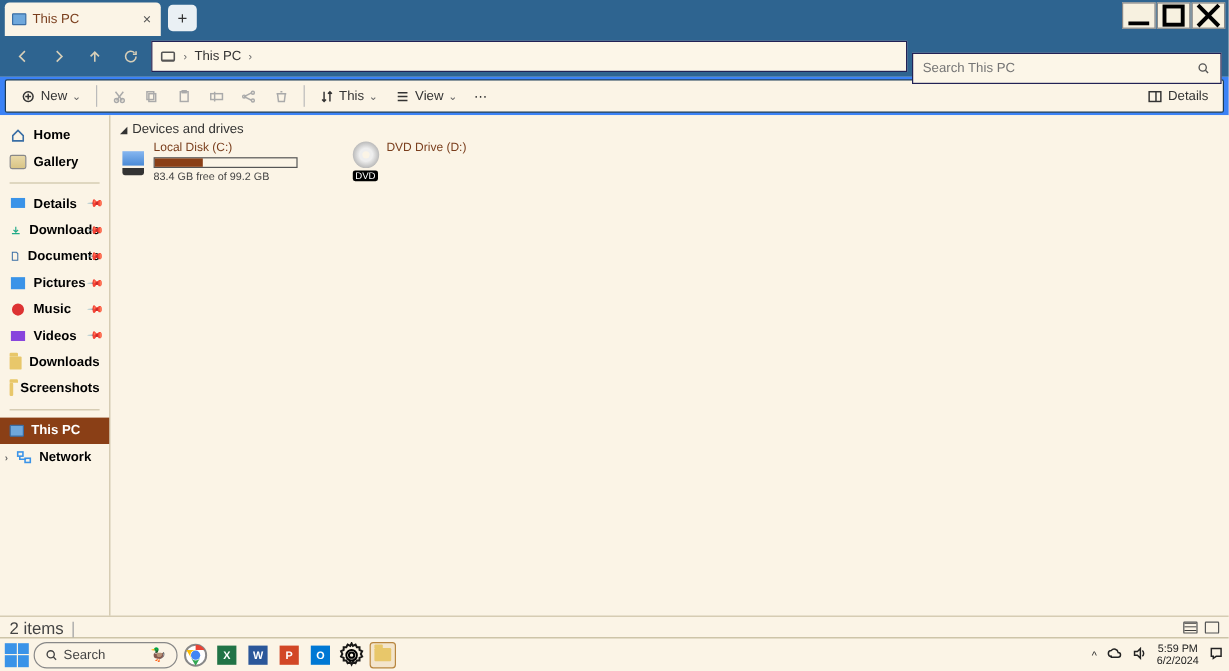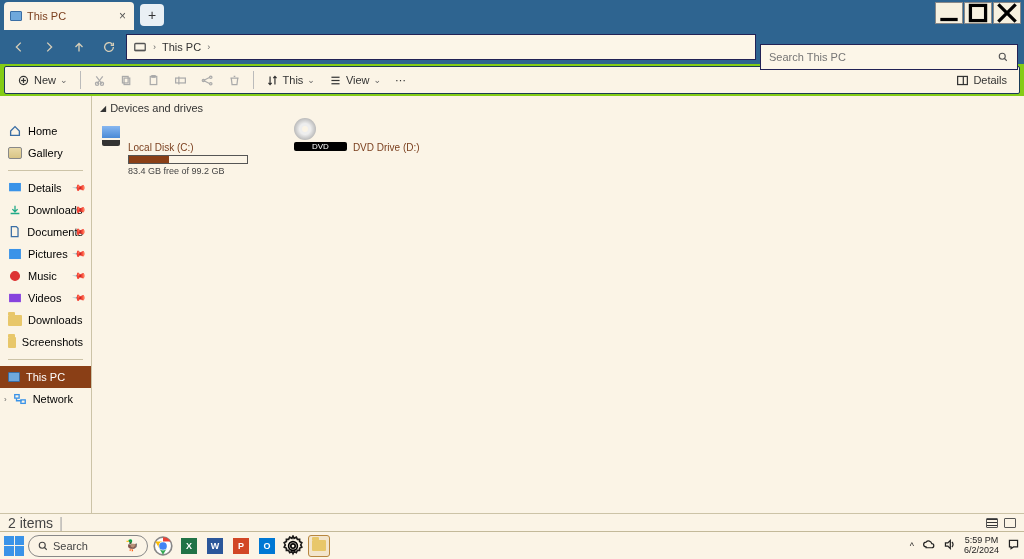--- a/index.html
+++ b/index.html
@@ -17,51 +17,51 @@
 
 .navrow { height: 34px; background: #2e6490; display: flex; align-items: center; padding: 0 6px; gap: 4px; }
 .navbtn { width: 26px; height: 26px; display: flex; align-items: center; justify-content: center; color: #d8cfb8; cursor: pointer; border-radius: 3px; }
 .navbtn svg { width: 14px; height: 14px; }
 .addrbox { flex: 1; height: 26px; background: #fcf6e8; border: 1px solid #225; display: flex; align-items: center; padding: 0 6px; gap: 6px; font-size: 11px; color: #333; }
 .searchbox { width: 258px; height: 26px; background: #fcf6e8; border: 1px solid #225; display: flex; align-items: center; padding: 0 8px; font-size: 11px; color: #666; margin-top: 20px; }
 .searchbox input { border: none; background: transparent; flex: 1; font-size: 11px; outline: none; }
 .chev { font-size: 9px; color: #666; }
 
 
-.toolbarwrap { padding: 2px 4px; background: #84cc16; }
+.toolbarwrap { padding: 2px 4px; background: #3b82f6; }
 .toolbar { height: 28px; background: #fbf4e6; border: 1px solid #1a3b57; border-radius: 2px; display: flex; align-items: center; padding: 0 6px; gap: 2px; }
 .tbtn { height: 22px; display: flex; align-items: center; gap: 4px; padding: 0 6px; font-size: 11px; color: #333; cursor: pointer; border-radius: 3px; }
 .tbtn svg { width: 13px; height: 13px; }
 .tsep { width: 1px; height: 18px; background: #bbb; margin: 0 4px; }
 .tbtn.muted { color: #aaa; }
 .spacer { flex: 1; }
 
 
 .body { display: flex; height: calc(100% - 30px - 34px - 32px - 18px - 28px); background: #fbf4e6; }
-.sidebar { width: 92px; border-right: 1px solid #ccc3a7; padding: 24px 0; font-size: 11px; }
+.sidebar { width: 92px; border-right: 1px solid #ccc3a7; padding: 6px 0; font-size: 11px; font-weight: bold; }
 .sbitem { display: flex; align-items: center; gap: 6px; padding: 3px 8px; height: 22px; cursor: pointer; white-space: nowrap; position: relative; }
 .sbitem.active { background: #8a3f16; color: #fff; }
 .sbhr { height: 1px; background: #ccc3a7; margin: 6px 8px; }
 .sbicon { width: 14px; height: 14px; display: inline-flex; align-items: center; justify-content: center; }
 .pin { position: absolute; right: 6px; font-size: 9px; color: #888; transform: rotate(45deg); }
 
 .main { flex: 1; padding: 6px 8px; overflow: auto; }
 .grouphdr { font-size: 11px; color: #333; display: flex; align-items: center; gap: 4px; margin-bottom: 4px; }
 .drives { display: flex; gap: 24px; }
 .drive { display: flex; gap: 6px; width: 170px; font-size: 10px; }
 .driveicon { width: 22px; height: 28px; display: flex; flex-direction: column; align-items: center; justify-content: flex-end; }
 .driveicon.c .top { width:18px;height:12px;background:linear-gradient(#87b7f0,#4a8ad6); }
 .driveicon.c .bot { width:18px;height:6px;background:#333;border-radius:0 0 2px 2px; margin-top:2px;}
-.drivelabel { color: #7a3e1d; margin-top: 24px; }
+.drivelabel { color: #7a3e1d; }
 .capbar { width: 120px; height: 9px; border: 1px solid #555; margin-top: 2px; position: relative; background:#fbf4e6; }
 .capfill { height: 100%; background: #8a3f16; }
 .capfree { font-size: 9px; color: #444; margin-top: 2px; }
 .dvdicon { width:22px;height:22px;background:radial-gradient(circle,#eee 35%,#bbb 70%);border-radius:50%;position:relative;}
 .dvdicon::after{content:"";position:absolute;inset:8px;background:#fbf4e6;border-radius:50%;}
-.dvdlabel { font-size: 8px; background:#000;color:#fff;padding:0 18px;border-radius:2px;display:inline-block;margin-top:2px;}
+.dvdlabel { font-size: 8px; background:#000;color:#fff;padding:0 2px;border-radius:2px;display:inline-block;margin-top:2px;}
 
 
 .status { height: 18px; border-top: 1px solid #ccc3a7; font-size: 14px; color: #444; display: flex; align-items: center; padding: 0 8px; background:#fbf4e6;}
 .status .right { margin-left: auto; display: flex; gap: 6px; }
 .viewtoggle { width:12px;height:10px;border:1px solid #555;border-radius:1px;}
 
 
 .taskbar { height: 28px; background: #fbf4e6; border-top: 1px solid #c3b999; display: flex; align-items: center; padding: 0 4px; gap: 4px; }
 .start { width:20px;height:20px;display:grid;grid-template-columns:1fr 1fr;grid-template-rows:1fr 1fr;gap:1px;cursor:pointer;}
 .start div{background:#3a93e8;}

